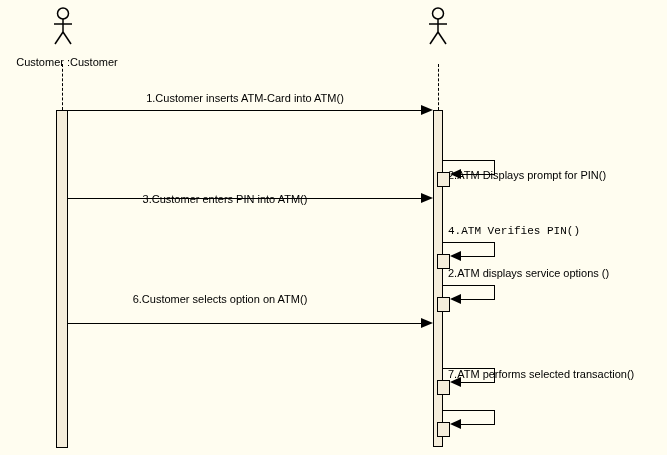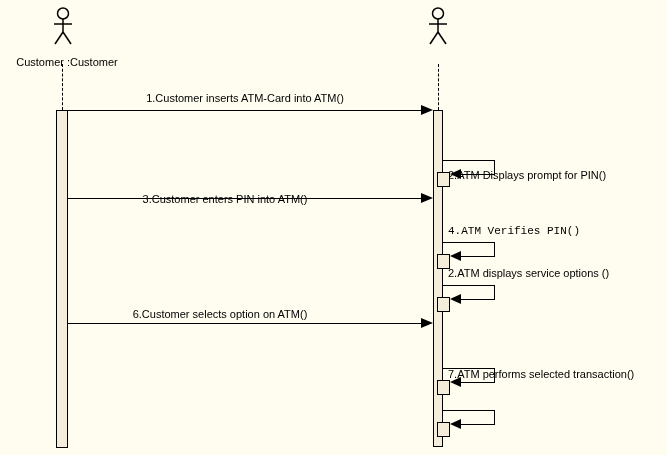--- a/index.html
+++ b/index.html
@@ -81,21 +81,21 @@
   <div class="arrow-left" style="left:450px;top:251px;"></div>
   <div class="nested-activation" style="left:437px;top:254px;width:13px;height:15px;"></div>
 
   <div class="self-label" style="left:448px;top:267px;">2.ATM displays service options ()</div>
   <div class="hline" style="left:442px;top:285px;width:52px;"></div>
   <div class="vline" style="left:494px;top:285px;height:15px;"></div>
   <div class="hline" style="left:460px;top:299px;width:34px;"></div>
   <div class="arrow-left" style="left:450px;top:294px;"></div>
   <div class="nested-activation" style="left:437px;top:297px;width:13px;height:15px;"></div>
 
-  <div class="msg-label" style="left:25px;top:308px;width:390px;">6.Customer selects option on ATM()</div>
+  <div class="msg-label" style="left:25px;top:293px;width:390px;">6.Customer selects option on ATM()</div>
   <div class="hline" style="left:68px;top:323px;width:353px;"></div>
   <div class="arrow-right" style="left:421px;top:318px;"></div>
 
   <div class="self-label" style="left:448px;top:368px;">7.ATM performs selected transaction()</div>
   <div class="hline" style="left:442px;top:368px;width:52px;"></div>
   <div class="vline" style="left:494px;top:368px;height:15px;"></div>
   <div class="hline" style="left:460px;top:382px;width:34px;"></div>
   <div class="arrow-left" style="left:450px;top:377px;"></div>
   <div class="nested-activation" style="left:437px;top:380px;width:13px;height:15px;"></div>
 

